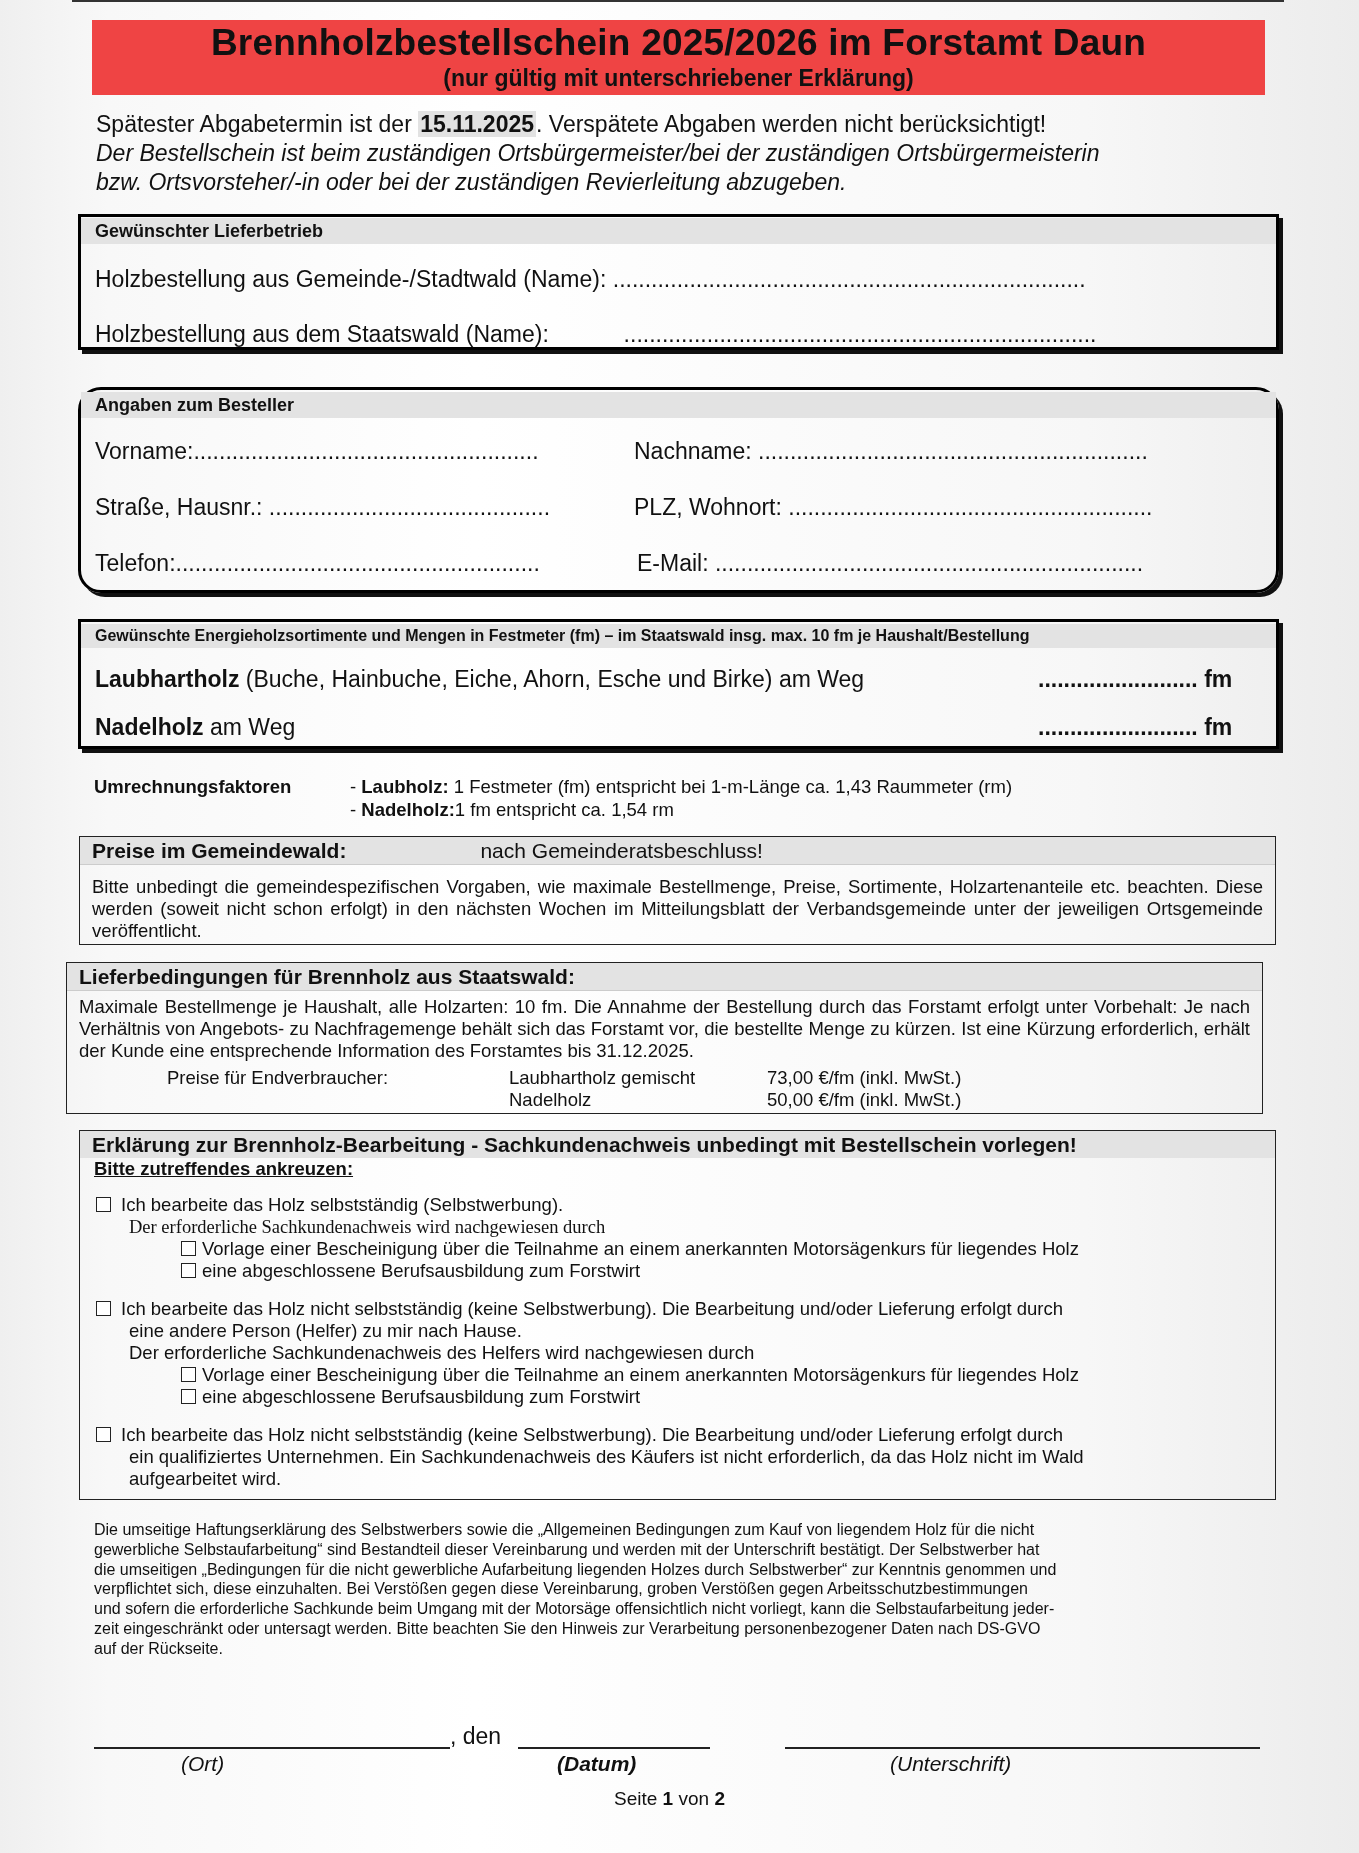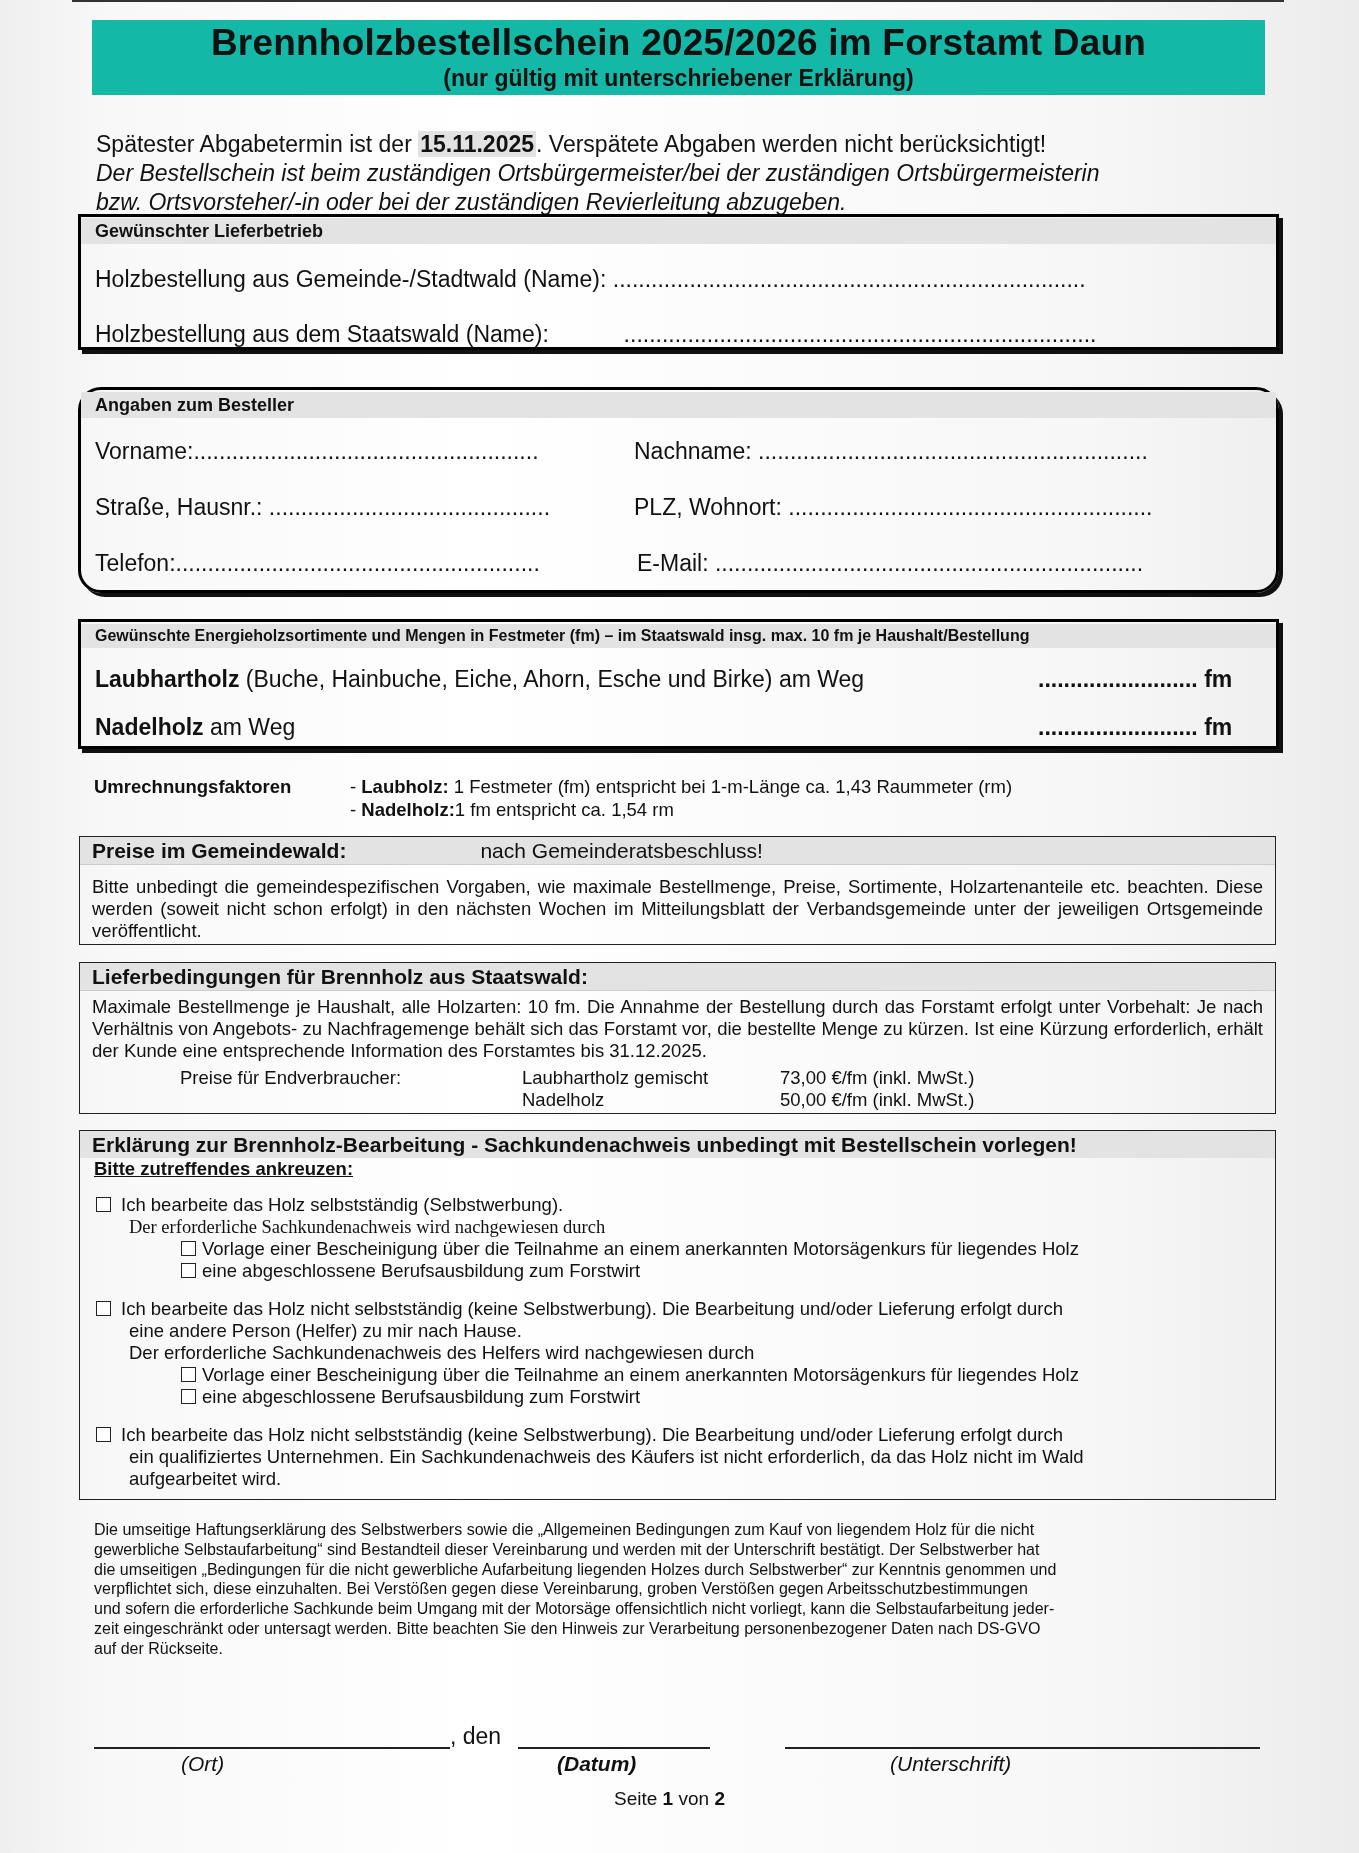--- a/index.html
+++ b/index.html
@@ -10,26 +10,26 @@
     color: #111;
     position: relative;
     overflow: hidden;
   }
   .page-top-rule {
     position: absolute; left: 72px; top: 0; width: 1212px; height: 2px; background: #333;
   }
   .abs { position: absolute; }
   .title-box {
     left: 92px; top: 20px; width: 1173px; height: 75px;
-    background: #14b8a6;
+    background: #ef4444;
     text-align: center;
   }
   .title-main { font-size: 37px; font-weight: bold; line-height: 44px; margin-top: 1px; letter-spacing: 0.2px; }
   .title-sub { font-size: 23px; font-weight: bold; line-height: 26px; }
-  .intro { left: 96px; top: 110px; width: 1180px; font-size: 23px; line-height: 29px; margin-top: 20px; }
+  .intro { left: 96px; top: 110px; width: 1180px; font-size: 23px; line-height: 29px; }
   .intro .deadline { font-weight: bold; background: #e2e2e2; padding: 0 2px; }
   .intro .it { font-style: italic; }
 
   .heavy-box {
     border: 3px solid #000;
     box-shadow: 4px 4px 0 #111;
     background: transparent;
   }
   .box-head {
     background: #e3e3e3; font-weight: bold; font-size: 18px; line-height: 26px; padding-left: 14px;
@@ -109,21 +109,21 @@
   <div><span>- </span><b>Nadelholz:</b><span>1 fm entspricht ca. 1,54 rm</span></div>
 </div>
 
 <div class="abs thin-box" style="left:79px; top:836px; width:1195px; height:107px;">
   <div class="thin-head">
     <span>Preise im Gemeindewald:</span><span style="display:inline-block; width:134px;"></span><span style="font-weight:normal;">nach Gemeinderatsbeschluss!</span>
   </div>
   <div class="body-text">Bitte unbedingt die gemeindespezifischen Vorgaben, wie maximale Bestellmenge, Preise, Sortimente, Holzartenanteile etc. beachten. Diese werden (soweit nicht schon erfolgt) in den nächsten Wochen im Mitteilungsblatt der Verbandsgemeinde unter der jeweiligen Ortsgemeinde veröffentlicht.</div>
 </div>
 
-<div class="abs thin-box" style="left:79px; top:962px; width:1195px; height:150px;">
+<div class="abs thin-box" style="left:66px; top:962px; width:1195px; height:150px;">
   <div class="thin-head">Lieferbedingungen für Brennholz aus Staatswald:</div>
   <div class="body-text" style="padding-top:5px;">Maximale Bestellmenge je Haushalt, alle Holzarten: 10 fm. Die Annahme der Bestellung durch das Forstamt erfolgt unter Vorbehalt: Je nach Verhältnis von Angebots- zu Nachfragemenge behält sich das Forstamt vor, die bestellte Menge zu kürzen. Ist eine Kürzung erforderlich, erhält der Kunde eine entsprechende Information des Forstamtes bis 31.12.2025.</div>
   <div style="position:absolute; left:100px; top:104px; font-size:18.5px; line-height:22px;">Preise für Endverbraucher:</div>
   <div style="position:absolute; left:442px; top:104px; font-size:18.5px; line-height:22px;">Laubhartholz gemischt</div>
   <div style="position:absolute; left:700px; top:104px; font-size:18.5px; line-height:22px;">73,00 €/fm (inkl. MwSt.)</div>
   <div style="position:absolute; left:442px; top:126px; font-size:18.5px; line-height:22px;">Nadelholz</div>
   <div style="position:absolute; left:700px; top:126px; font-size:18.5px; line-height:22px;">50,00 €/fm (inkl. MwSt.)</div>
 </div>
 
 <div class="abs thin-box" style="left:79px; top:1130px; width:1195px; height:368px;">

